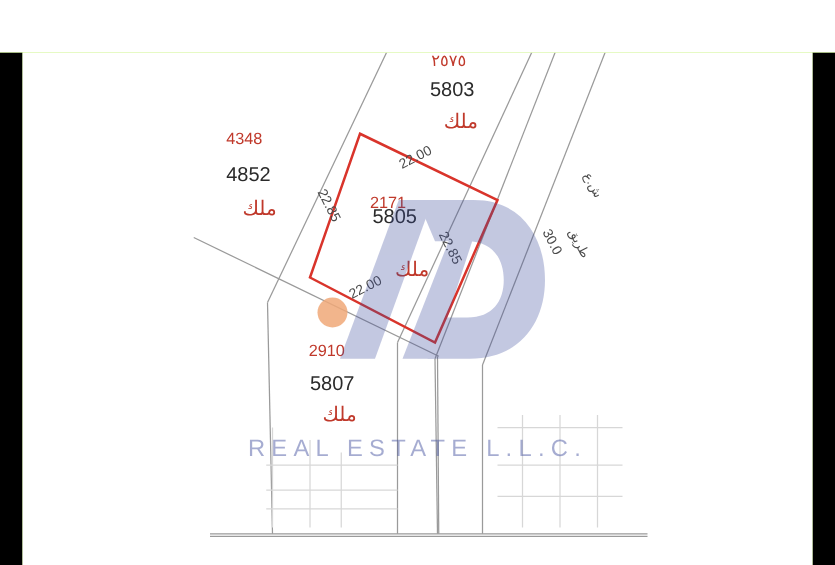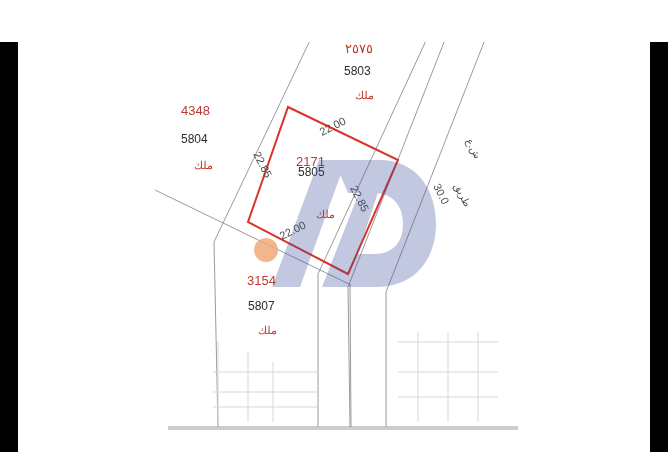--- a/index.html
+++ b/index.html
@@ -49,30 +49,30 @@
 
   
   .lbl {
     position: absolute;
     white-space: nowrap;
     line-height: 1;
     user-select: none;
   }
   .plot-num {
     color: #2b2b2b;
-    font-size: 12px;
+    font-size: 16px;
   }
   .plot-num-ar {
     color: #c0392b;
     font-size: 13px;
     direction: rtl;
   }
   .plot-type-ar {
     color: #c0392b;
-    font-size: 11px;
+    font-size: 16px;
     direction: rtl;
   }
   .dim {
     color: #4a4a4a;
     font-size: 11px;
   }
   .road-ar {
     color: #4a4a4a;
     font-size: 10px;
     direction: rtl;
@@ -181,44 +181,45 @@
       <polygon points="270,65 380,118 330,232 230,180" fill="none" stroke="#d9342b" stroke-width="2"></polygon>
     </svg>
 
     <div class="marker-dot" style="left:236px; top:196px;"></div>
 
     <div class="lbl plot-num-ar" style="left:327px; top:0px;">٢٥٧٥</div>
     <div class="lbl plot-num" style="left:326px; top:23px;">5803</div>
     <div class="lbl plot-type-ar" style="left:337px; top:48px;">ملك</div>
 
     <div class="lbl plot-num-ar" style="left:163px; top:62px;">4348</div>
-    <div class="lbl plot-num" style="left:163px; top:91px;">5804</div>
+    <div class="lbl plot-num" style="left:163px; top:91px;">4852</div>
     <div class="lbl plot-type-ar" style="left:176px; top:118px;">ملك</div>
 
     <div class="lbl plot-num-ar" style="left:278px; top:113px;">2171</div>
     <div class="lbl plot-num" style="left:280px; top:124px;">5805</div>
     <div class="lbl plot-type-ar" style="left:298px; top:167px;">ملك</div>
 
-    <div class="lbl plot-num-ar" style="left:229px; top:232px;">3154</div>
+    <div class="lbl plot-num-ar" style="left:229px; top:232px;">2910</div>
     <div class="lbl plot-num" style="left:230px; top:258px;">5807</div>
     <div class="lbl plot-type-ar" style="left:240px; top:283px;">ملك</div>
 
     <div class="lbl dim h1" style="left:300px; top:86px;">22.00</div>
     <div class="lbl dim h2" style="left:260px; top:190px;">22.00</div>
     <div class="lbl dim v1" style="left:243px; top:108px;">22.85</div>
     <div class="lbl dim v2" style="left:340px; top:142px;">22.85</div>
 
     <div class="lbl dim r1" style="left:423px; top:140px;">30.0</div>
     <div class="lbl road-ar rr" style="left:443px; top:140px;">طريق</div>
     <div class="lbl road-ar rn" style="left:455px; top:95px;">ش.ع</div>
 
     <div id="watermark">
       <svg class="wm-mark" width="240" height="160" viewBox="0 0 240 160">
         <g fill="#3b4a9b" opacity="0.55">
           <polygon points="58,145 105,18 132,18 86,145"></polygon>
           <polygon points="108,145 150,38 168,38 133,145"></polygon>
           <path d="M120 18 L165 18 C205 18 222 50 222 82 C222 116 202 145 162 145 L128 145 L141 112 L160 112 C180 112 189 99 189 82 C189 64 179 51 160 51 L134 51 Z"></path>
         </g>
       </svg>
+      <div class="wm-text wm-sub">REAL ESTATE L.L.C.</div>
     </div>
 
   </div>
 </div>
 
 </body></html>

